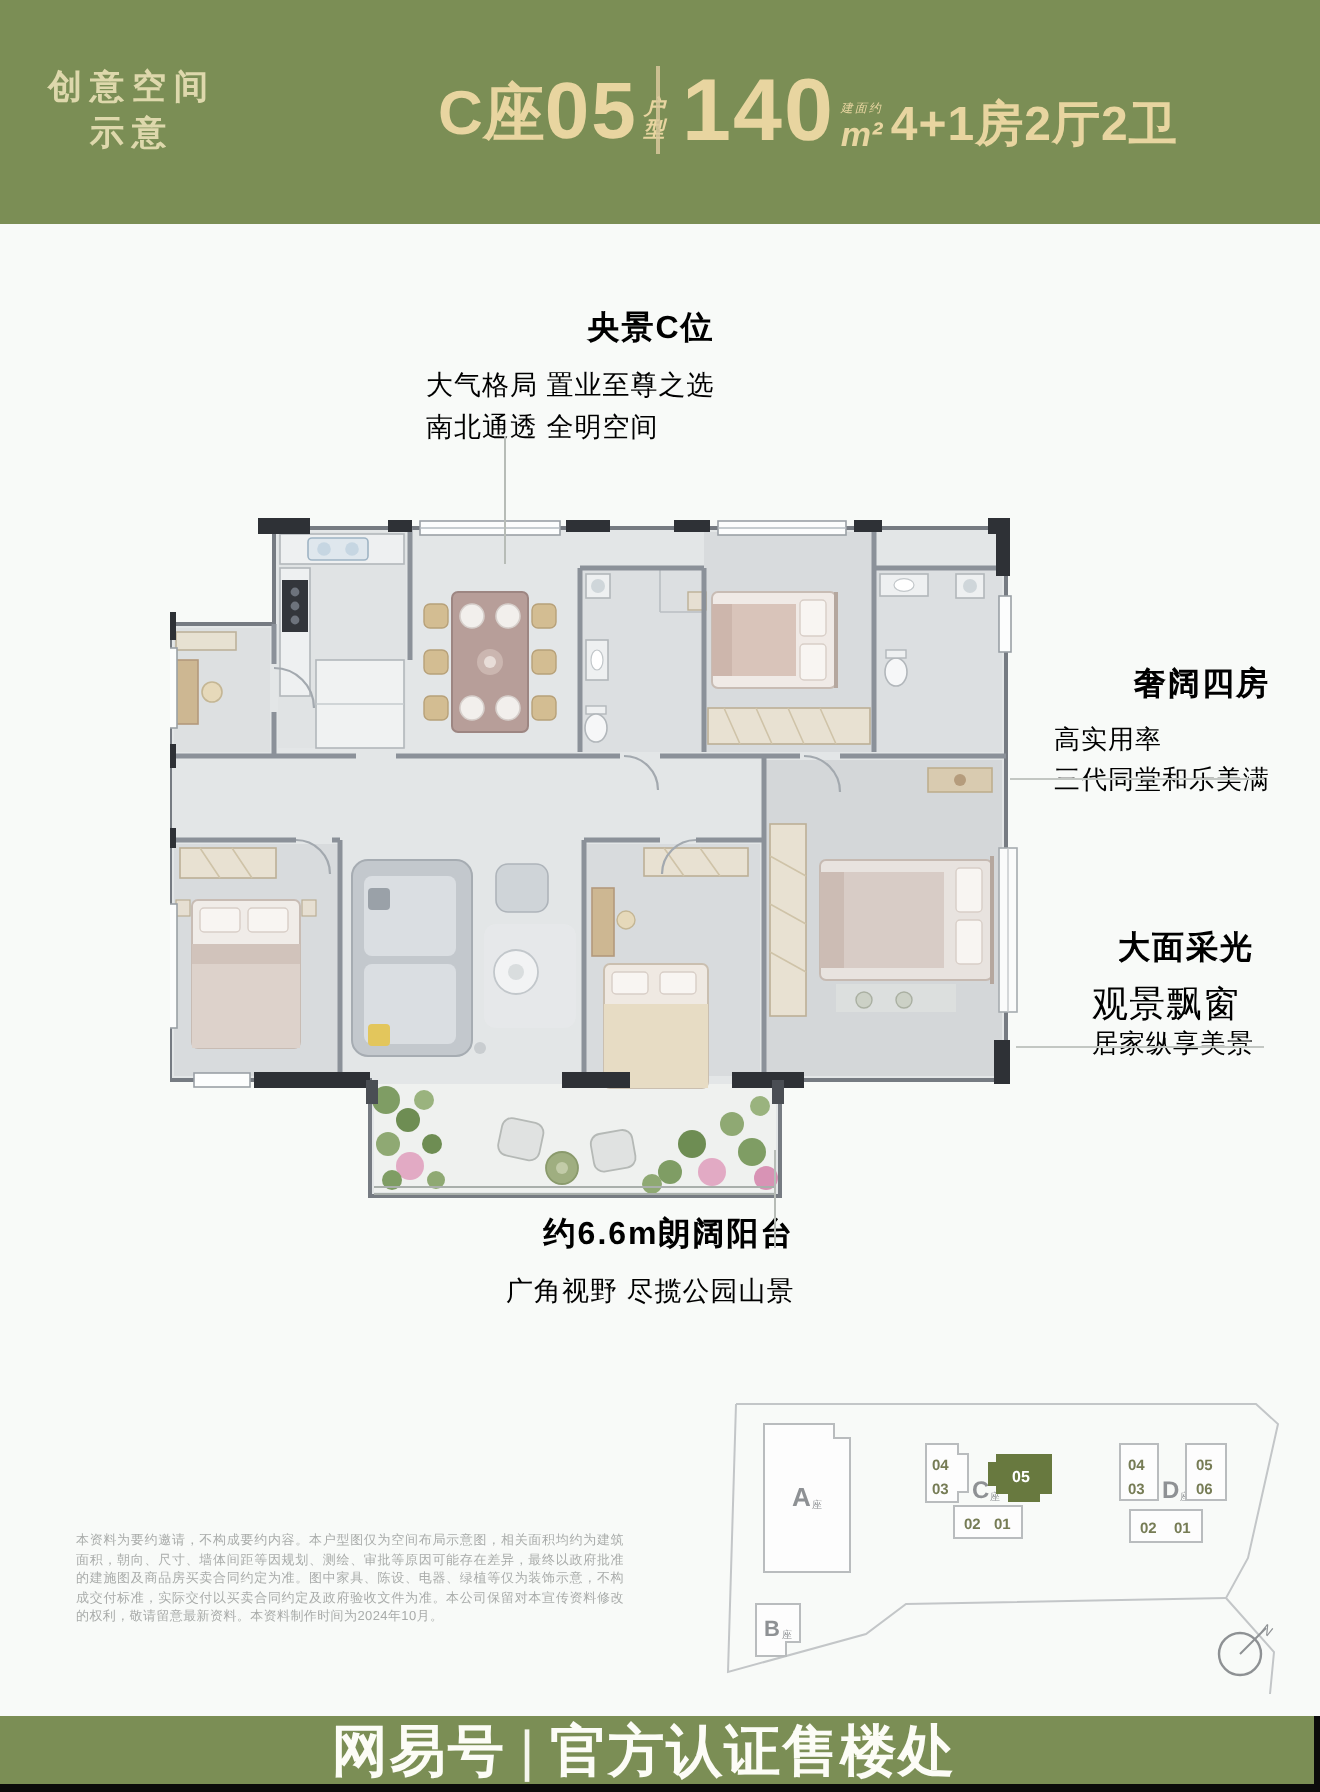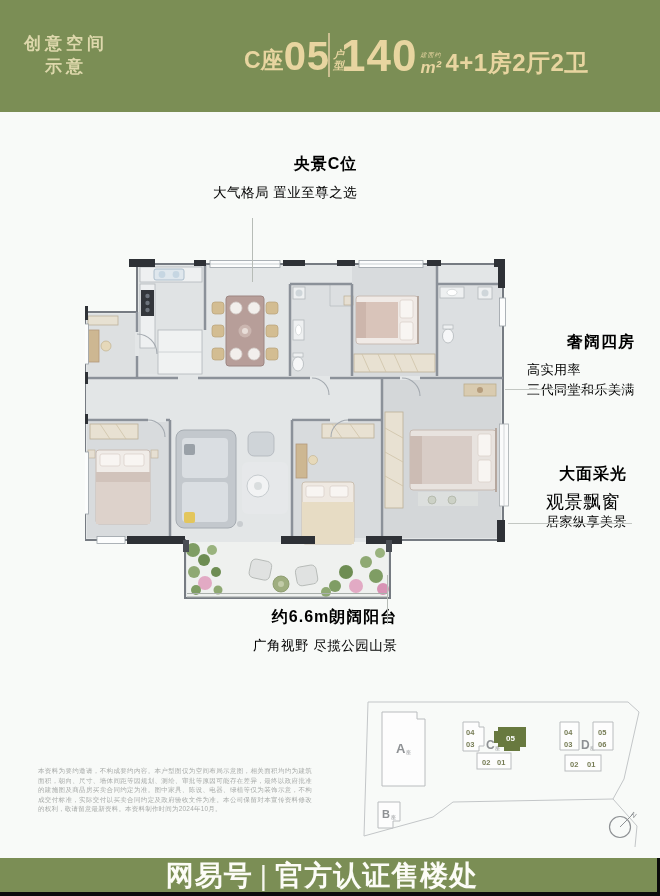--- a/index.html
+++ b/index.html
@@ -3,21 +3,21 @@
 <meta charset="utf-8">
 <style>
   html,body{margin:0;padding:0;background:#555;}
   .page{position:relative;width:660px;height:896px;overflow:hidden;
         background:#7b8e55;font-family:"Liberation Sans","DejaVu Sans",sans-serif;}
   
   .hdr{position:absolute;left:0;top:0;width:660px;height:112px;}
   .badge{position:absolute;left:14px;top:32px;width:104px;text-align:center;
          color:#ded8ac;font-size:17px;font-weight:700;letter-spacing:4px;line-height:23px;}
   .unit-title{position:absolute;left:219px;top:30px;height:46px;display:flex;align-items:flex-end;color:#e8d5a0;}
-  .unit-title .bld{font-size:23px;font-weight:700;line-height:1;padding-bottom:4px;margin-left:25px;}
+  .unit-title .bld{font-size:31px;font-weight:700;line-height:1;padding-bottom:4px;}
   .unit-title .num{font-size:40px;font-weight:700;line-height:1;letter-spacing:1px;}
   .unit-title .stack{display:flex;flex-direction:column;font-size:10.5px;font-weight:700;
                      line-height:11px;padding:0 0 5px 3px;}
   .vdiv{position:absolute;left:328px;top:33px;width:2px;height:44px;background:#d9c89c;opacity:.85;}
   .area{position:absolute;left:341px;top:28px;height:50px;display:flex;align-items:flex-end;color:#e8d5a0;}
   .a-num{font-size:44px;font-weight:700;line-height:1;letter-spacing:1px;}
   .a-unitcol{display:flex;flex-direction:column;align-items:flex-start;padding:0 4px 2px 3px;}
   .a-pref{font-size:6px;letter-spacing:1px;line-height:7px;}
   .a-m2{font-size:17px;font-weight:700;line-height:17px;}
   .a-rooms{font-size:24px;font-weight:700;line-height:1;padding-bottom:3px;letter-spacing:.5px;}
@@ -68,20 +68,21 @@
       </span>
       <span class="a-rooms">4+1房2厅2卫</span>
     </div>
   </div>
 
   <div class="card"></div>
 
   <div class="ann" style="left:213px;top:154px;">
     <div class="t">央景C位</div>
     <div class="l">大气格局 置业至尊之选</div>
+    <div class="l">南北通透 全明空间</div>
   </div>
 
   <div class="ann" style="left:527px;top:332px;">
     <div class="t" style="font-size:16px">奢阔四房</div>
     <div class="l" style="font-size:13px;line-height:20px">高实用率</div>
     <div class="l" style="font-size:13px;line-height:20px">三代同堂和乐美满</div>
   </div>
 
   <div class="ann" style="left:546px;top:464px;">
     <div class="t" style="font-size:16px">大面采光</div>

